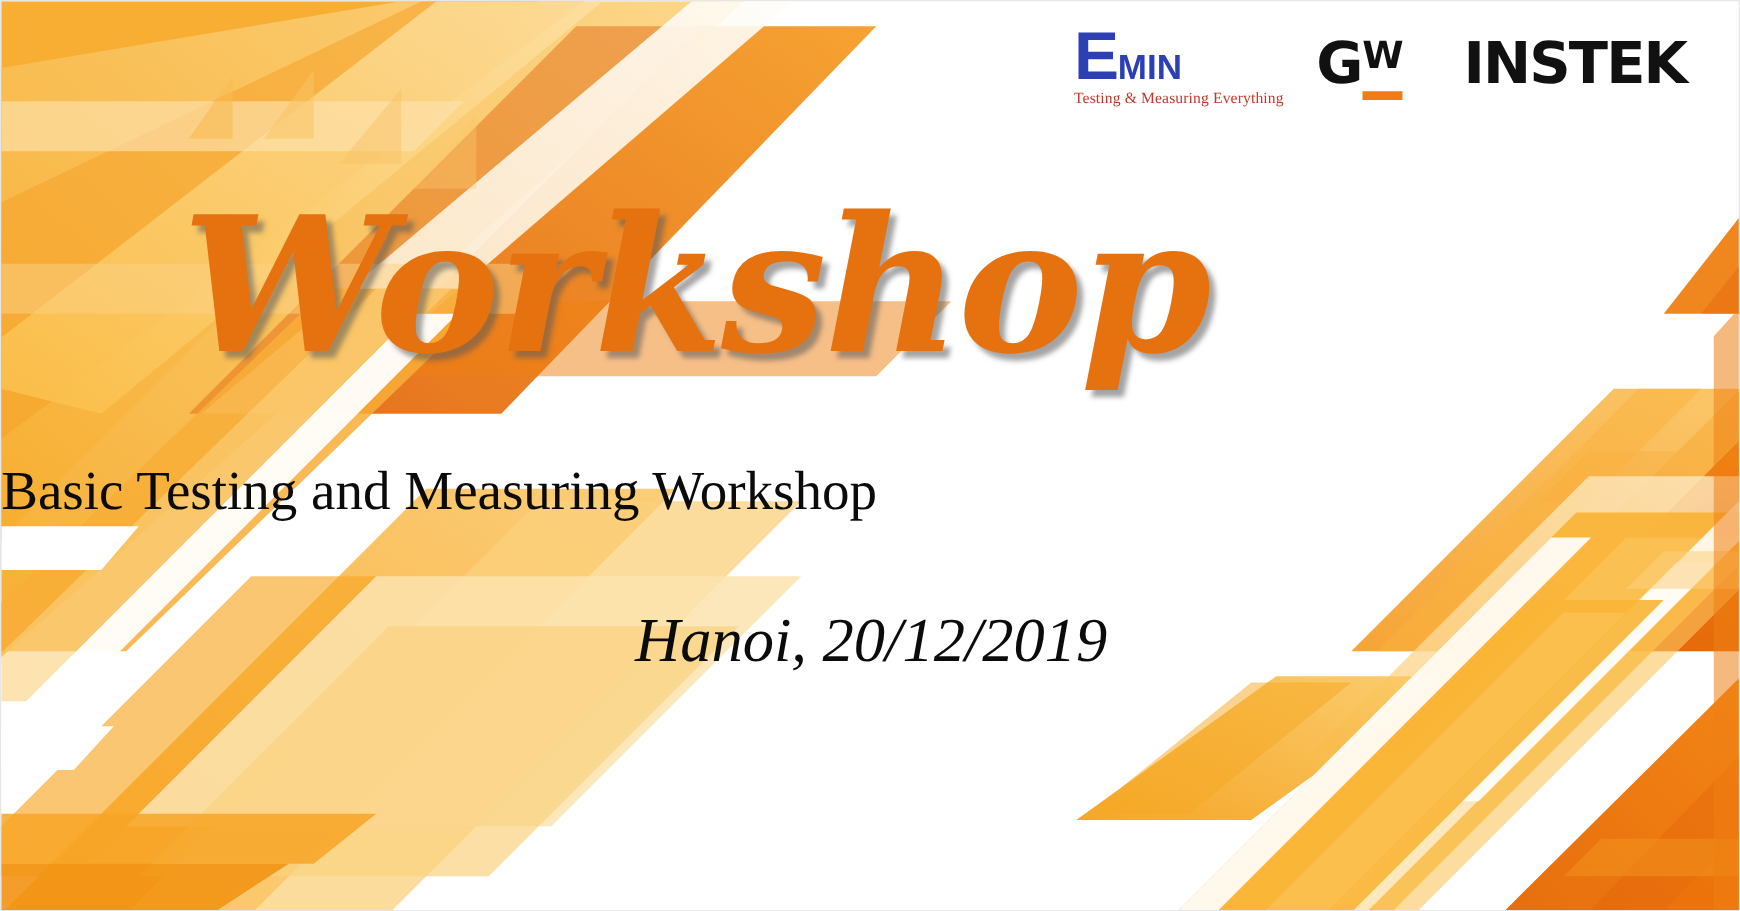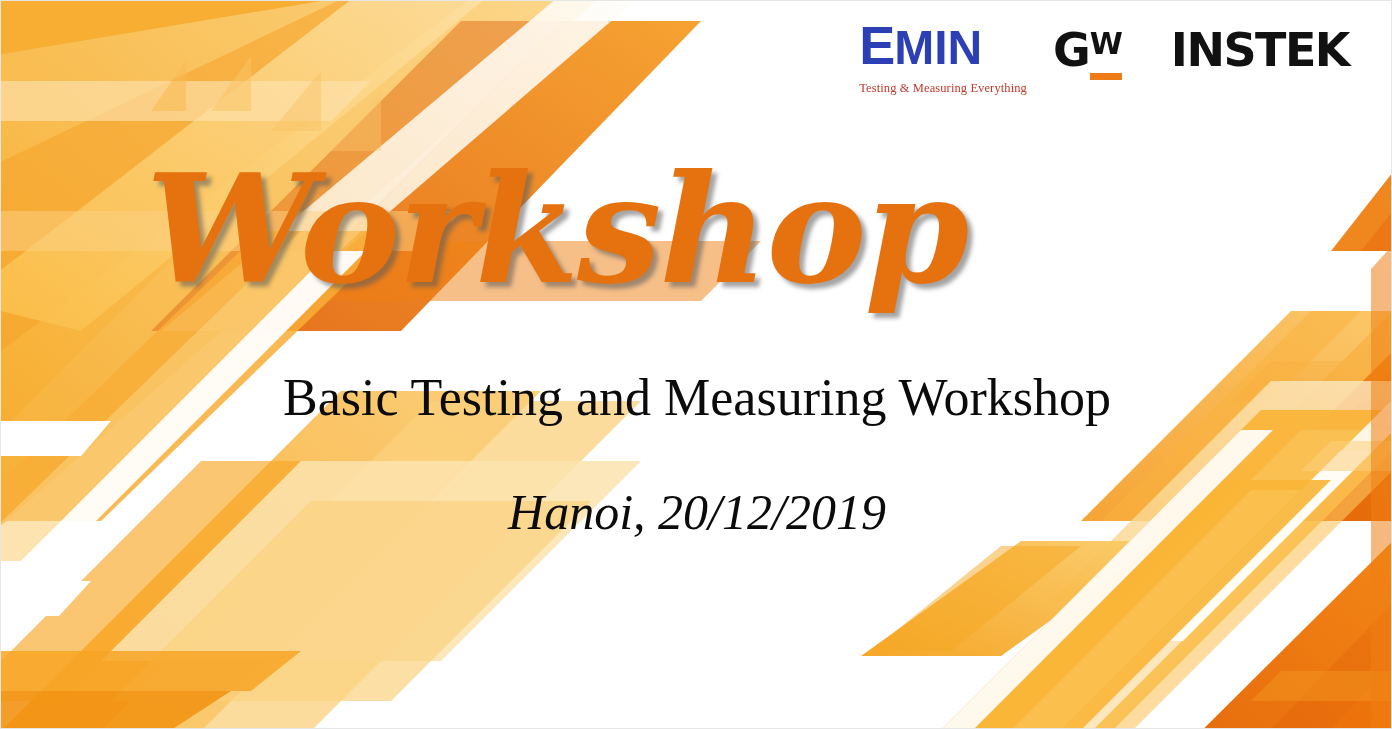--- a/index.html
+++ b/index.html
@@ -49,24 +49,24 @@
     color: #e5720f;
     text-shadow: 5px 5px 4px rgba(90,90,90,0.55);
     letter-spacing: -2px;
     white-space: nowrap;
   }
   .subtitle {
     position: absolute;
     top: 368px;
     left: 0;
     width: 1392px;
-    text-align: center;
+    text-align: left;
     font-family: "Liberation Serif", serif;
     font-weight: 400;
-    font-size: 52px;
+    font-size: 44px;
     line-height: 1.1;
     color: #0b0b0b;
     white-space: nowrap;
   }
   .dateline {
     position: absolute;
     top: 484px;
     left: 0;
     width: 1392px;
     text-align: center;
@@ -102,32 +102,32 @@
     letter-spacing: -1px;
     display: flex;
     align-items: baseline;
   }
   .emin-e {
     font-size: 54px;
     font-weight: 700;
     line-height: 0.9;
   }
   .emin-rest {
-    font-size: 48px;
+    font-size: 28px;
     font-weight: 700;
     line-height: 0.9;
     letter-spacing: 0px;
     text-align: center;
   }
   .emin-tag {
     font-family: "Liberation Serif", serif;
     font-size: 12.5px;
     color: #c0392b;
     letter-spacing: 0.1px;
-    margin-top: 11px;
+    margin-top: 1px;
     white-space: nowrap;
   }
   .gw-logo {
     display: flex;
     align-items: baseline;
     font-family: "DejaVu Sans", sans-serif;
     font-weight: 700;
     font-size: 46px;
     color: #111111;
     letter-spacing: -1px;

